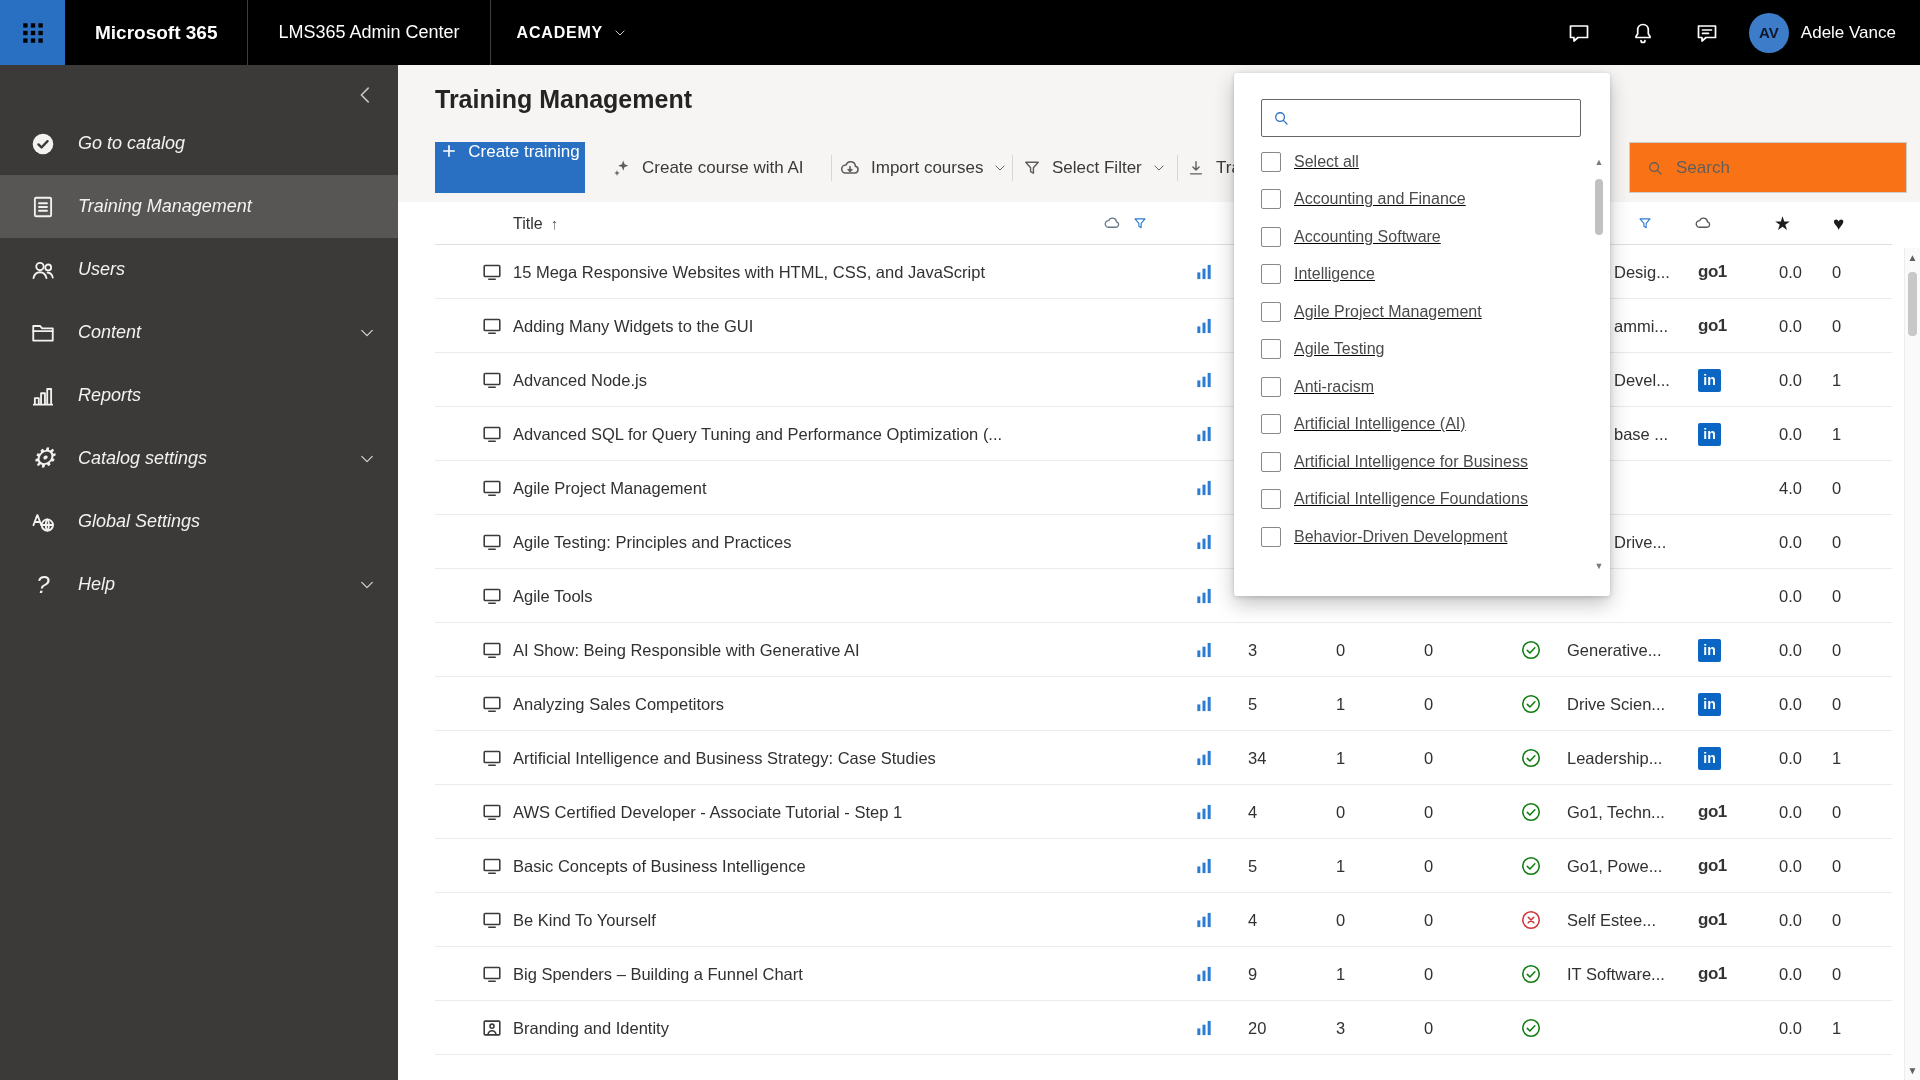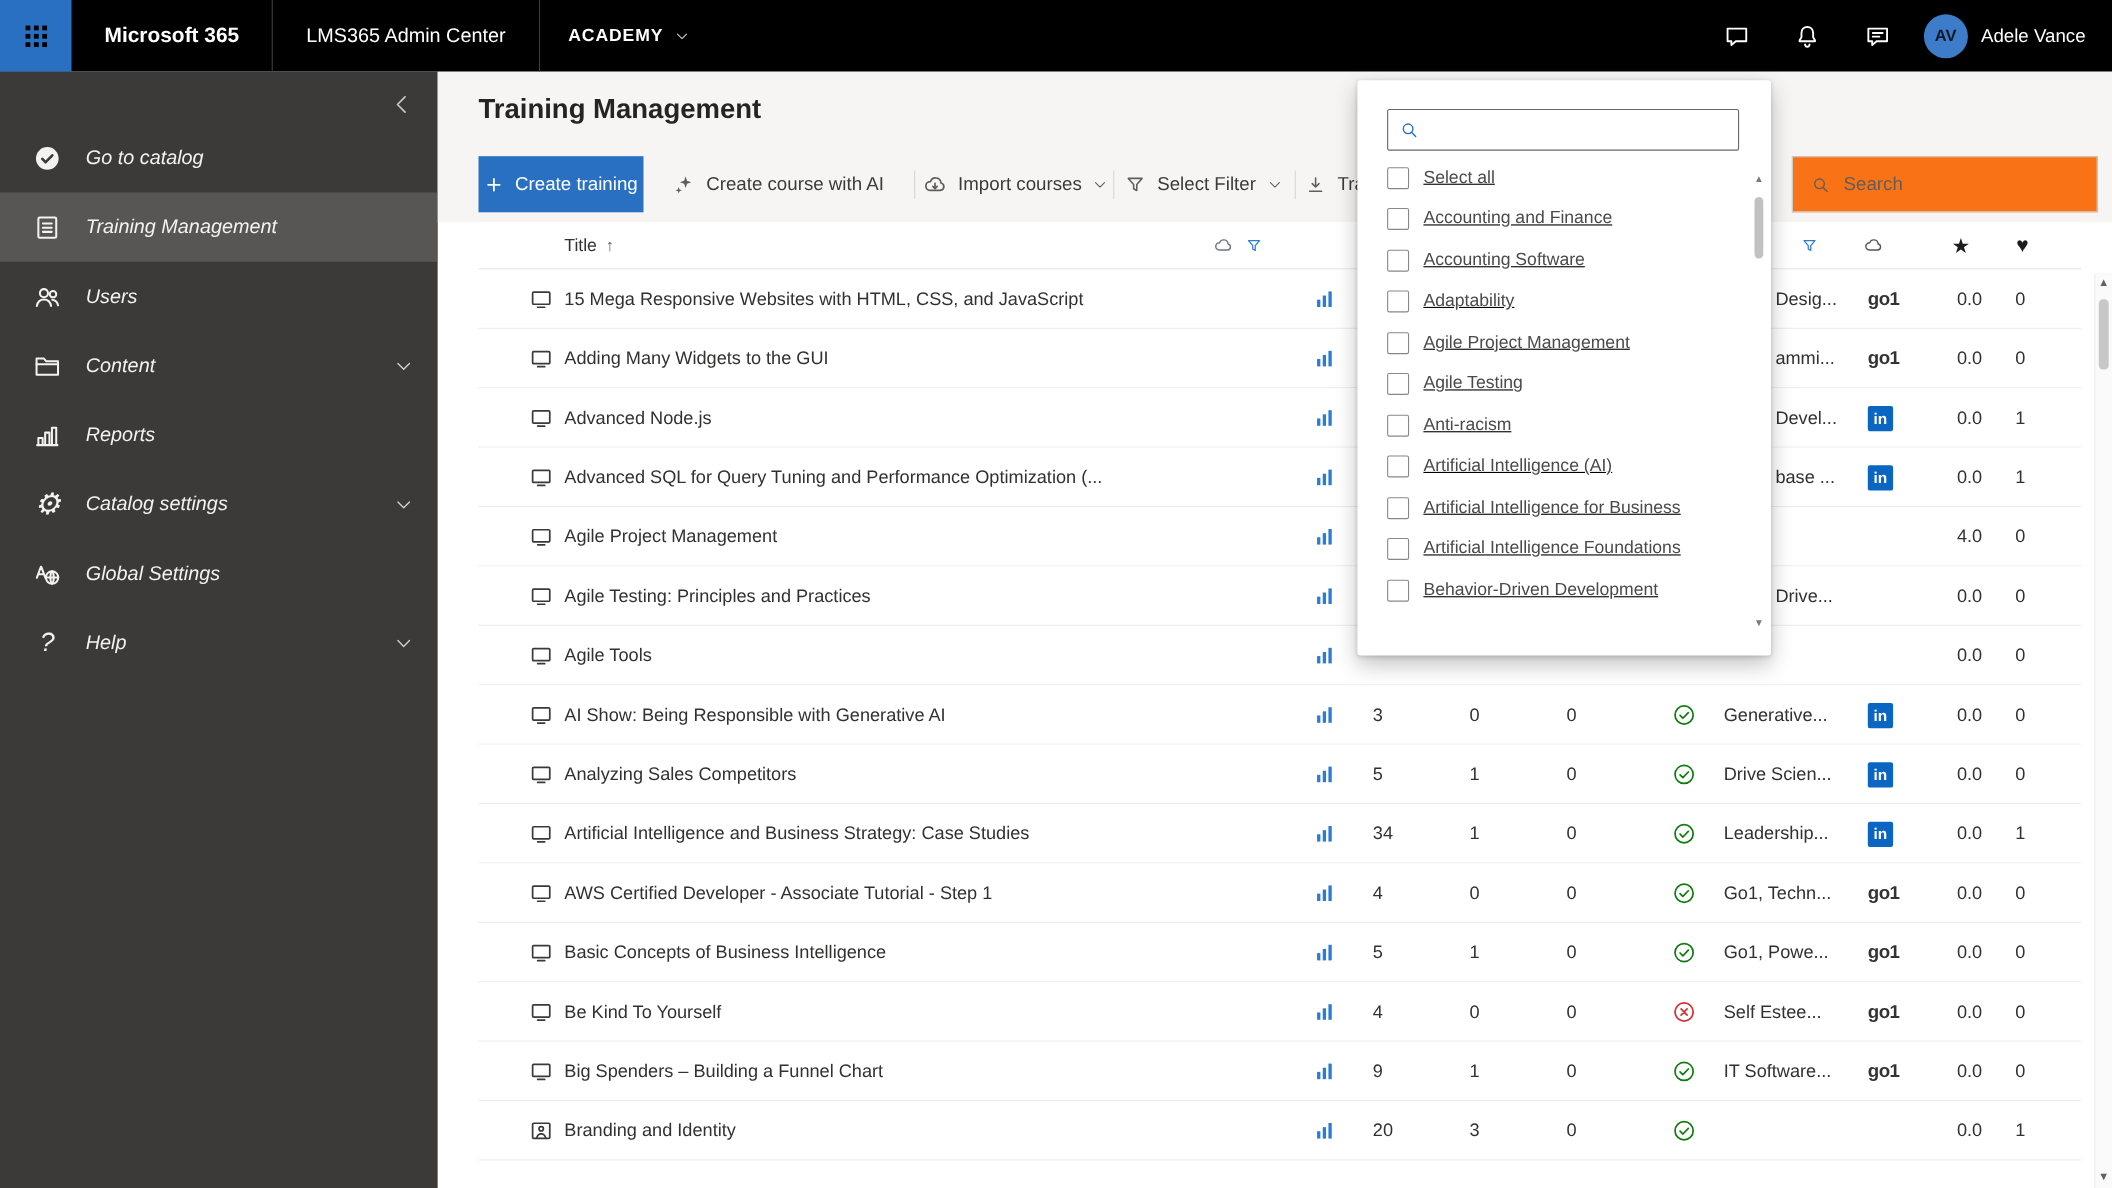--- a/index.html
+++ b/index.html
@@ -43,21 +43,21 @@
   .nav-label { white-space:nowrap; }
   .nav-chevron { position:absolute; right:22px; width:18px; height:18px; color:#d2d0ce; }
 
   
   .main { position:absolute; top:65px; left:398px; width:1522px; height:1015px; background:#fff; }
   .main-top { position:absolute; top:0; left:0; right:0; height:137px; background:#f6f5f4; }
   .page-title { position:absolute; top:20px; left:37px; font-size:25px; font-weight:700; color:#252423; }
 
   .toolbar { position:absolute; top:76px; left:0; right:16px; height:53px; }
   .btn-primary { position:absolute; left:37px; top:1px; height:51px; width:150px; background:#2a70c2;
-                 color:#fff; font-size:17px; display:flex; align-items:center; justify-content:center; gap:10px; }
+                 color:#fff; font-size:17px; display:flex; align-items:flex-start; justify-content:center; gap:10px; }
   .btn-flat { position:absolute; top:1px; height:51px; color:#3b3a39; font-size:17px;
               display:flex; align-items:center; gap:10px; white-space:nowrap; }
   .btn-flat .icon { color:#605e5c; }
   #btn-ai { left:214px; } #btn-import { left:441px; } #btn-filter { left:624px; } #btn-sync { left:788px; }
   .tb-div { position:absolute; top:14px; width:1px; height:26px; background:#d8d6d4; }
   .tb-div1{left:433px}.tb-div2{left:614px}.tb-div3{left:779px}
   .search-box { position:absolute; left:1231px; top:1px; width:278px; height:51px; background:#f97316;
                 border:1px solid #cfcdcb; display:flex; align-items:center; padding-left:16px; gap:12px; }
   .search-box .icon { color:#605e5c; }
   .search-box input { border:none; outline:none; font-size:17px; width:210px; background:transparent; color:#323130; }
@@ -834,21 +834,21 @@
       <label class="flyout-item">
     <span class="checkbox"></span>
     <span class="flyout-label">Accounting and Finance</span>
   </label>
       <label class="flyout-item">
     <span class="checkbox"></span>
     <span class="flyout-label">Accounting Software</span>
   </label>
       <label class="flyout-item">
     <span class="checkbox"></span>
-    <span class="flyout-label">Adaptability</span>
+    <span class="flyout-label">Intelligence</span>
   </label>
       <label class="flyout-item">
     <span class="checkbox"></span>
     <span class="flyout-label">Agile Project Management</span>
   </label>
       <label class="flyout-item">
     <span class="checkbox"></span>
     <span class="flyout-label">Agile Testing</span>
   </label>
       <label class="flyout-item">

